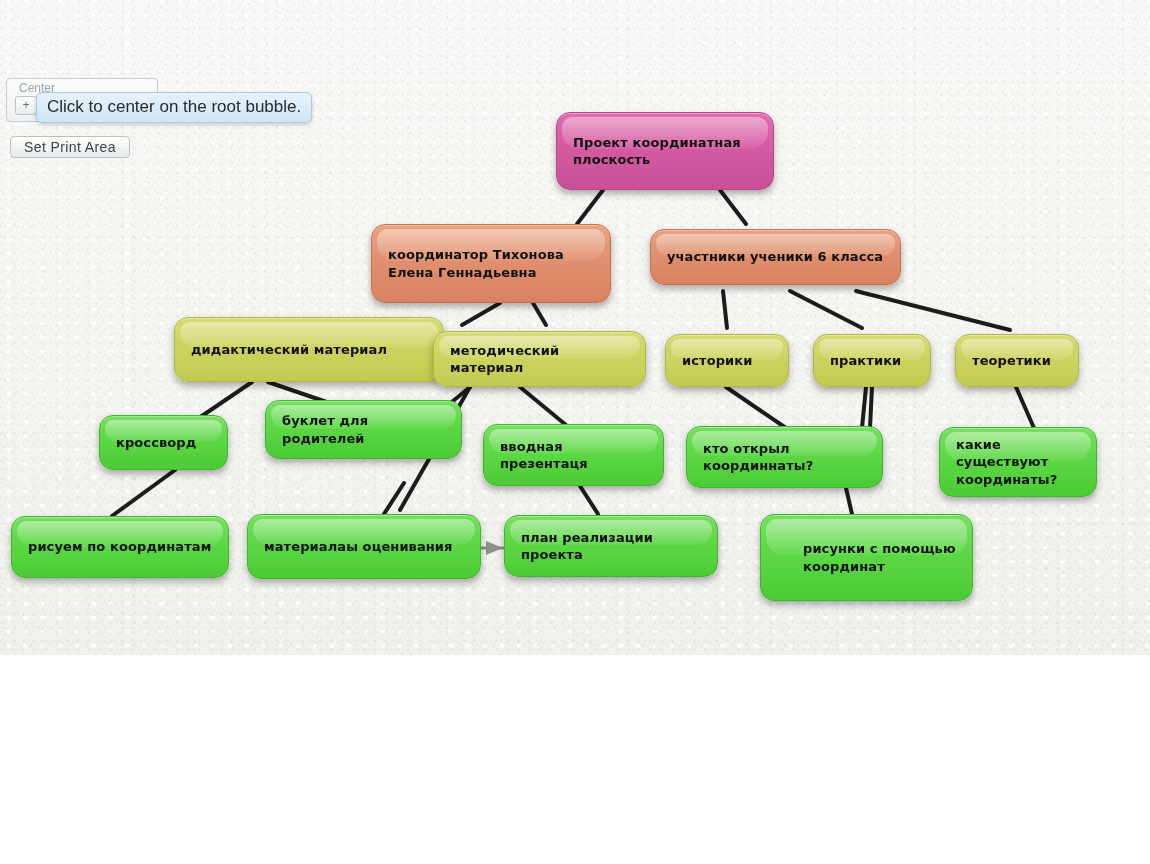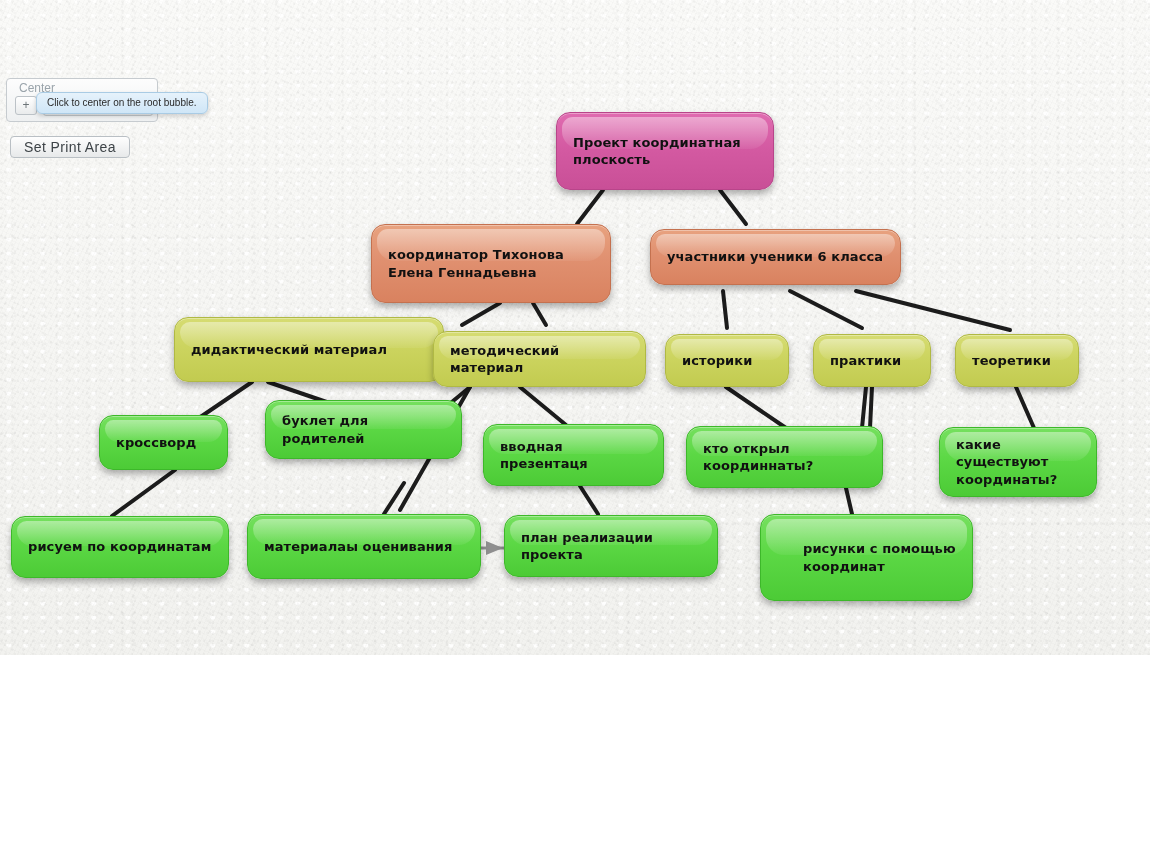--- a/index.html
+++ b/index.html
@@ -100,21 +100,21 @@
     border:1px solid #b9bfc4;border-radius:4px;
     font-size:14px;color:#3d4347;text-align:center;line-height:20px;
     font-family:"Liberation Sans",sans-serif;letter-spacing:.4px;
   }
   
   .tooltip{
     position:absolute;left:36px;top:92px;
     padding:4px 10px 5px 10px;
     background:linear-gradient(#e6f2fb,#cfe6f7);
     border:1px solid #a9cbe4;border-radius:6px;
-    font-size:10px;color:#2a2a2a;
+    font-size:17px;color:#2a2a2a;
     font-family:"Liberation Sans",sans-serif;
     box-shadow:0 2px 4px rgba(0,0,0,.18);
     white-space:nowrap;z-index:50;
   }
 </style>
 </head>
 <body>
 
 <div id="app">
 

